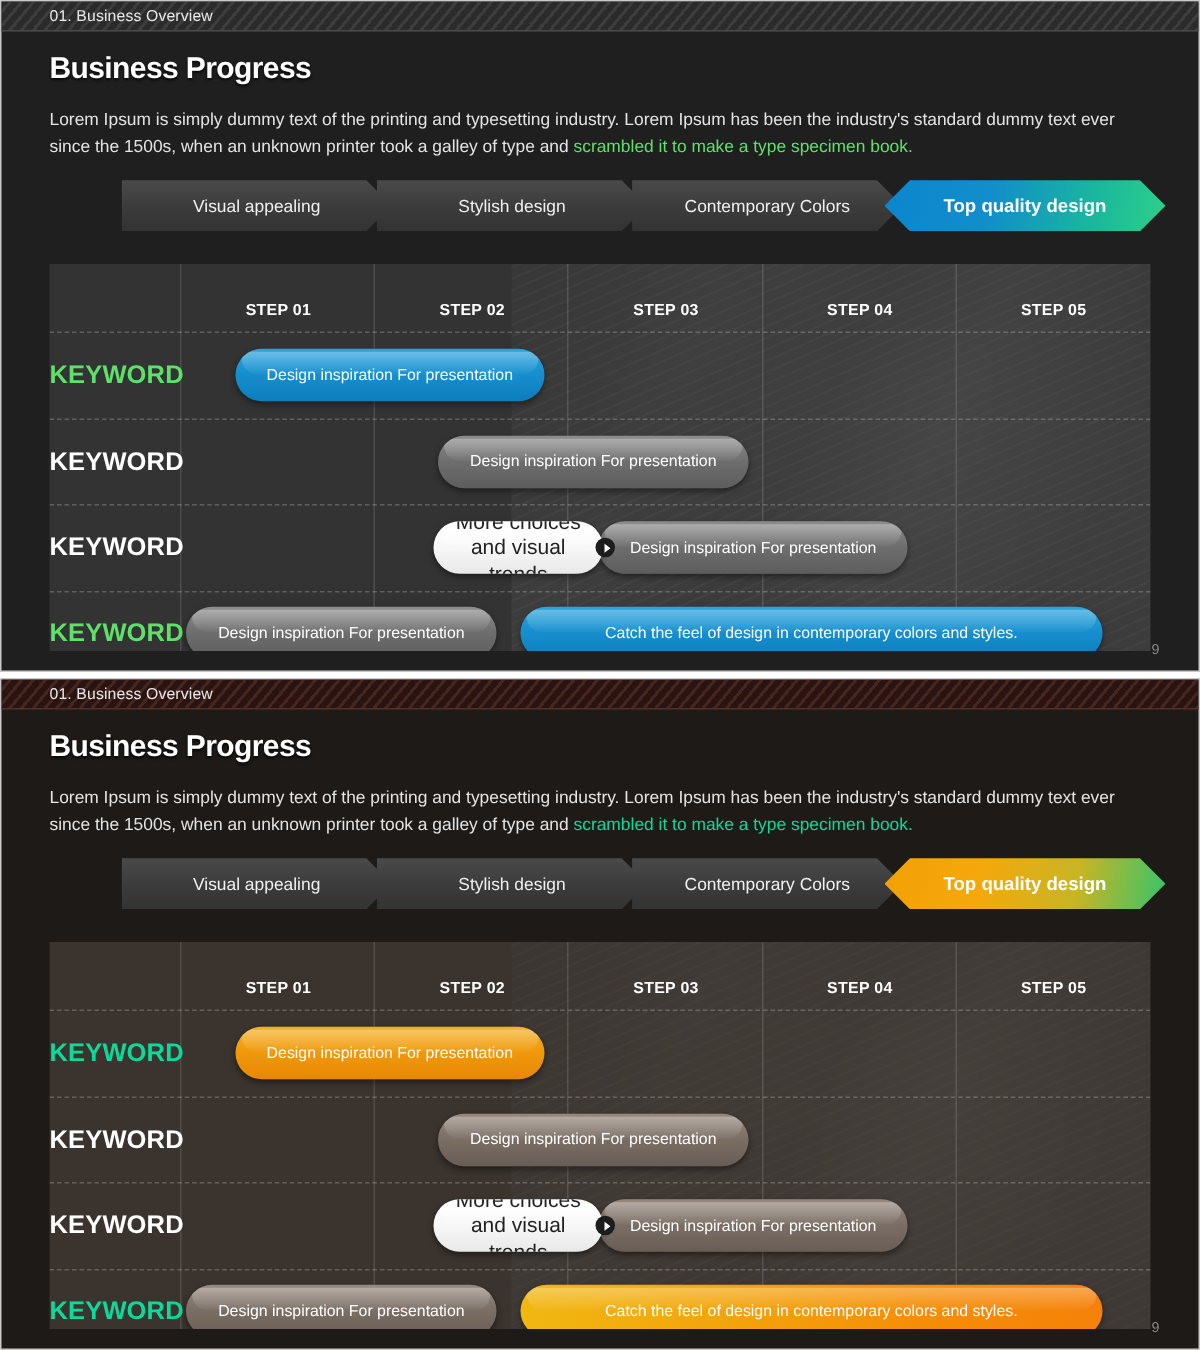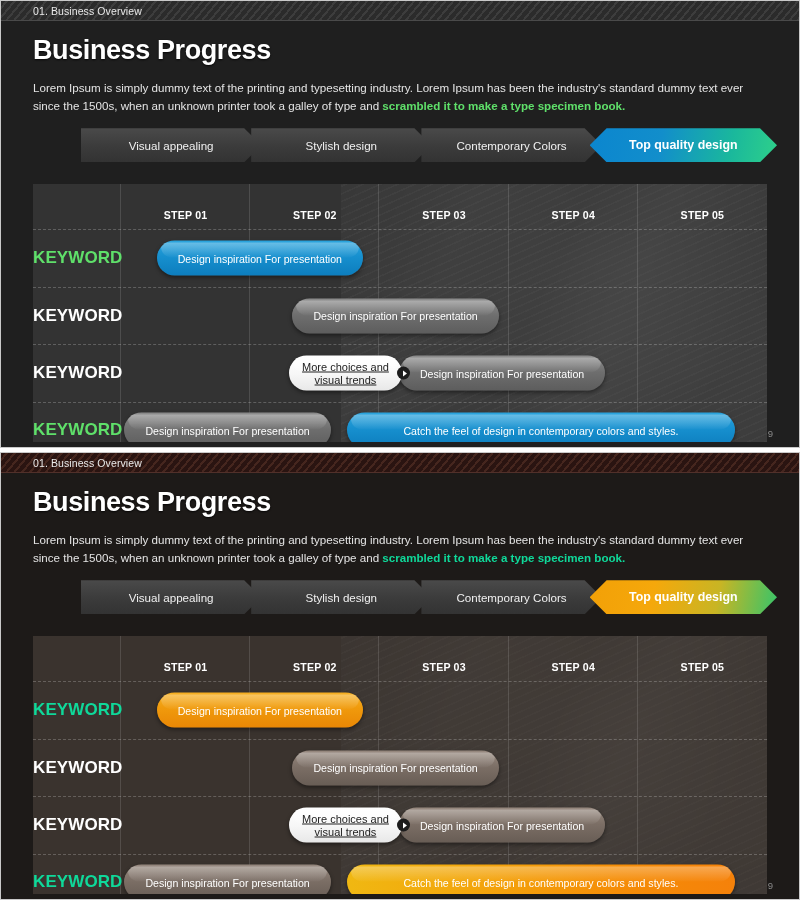--- a/index.html
+++ b/index.html
@@ -59,37 +59,37 @@
     margin-left: 32px;
     font-size: 10.5px;
     color: #e9e9e9;
     letter-spacing: 0.1px;
     white-space: nowrap;
   }
 
   
   .slide-title {
     margin: 14px 0 0 32px;
-    font-size: 27px;
+    font-size: 20px;
     font-weight: bold;
     color: #ffffff;
     letter-spacing: -0.4px;
     text-shadow: 0 1px 2px rgba(0,0,0,0.8);
   }
 
   
   .intro {
     margin: 13px 32px 0 32px;
     font-size: 11.6px;
     line-height: 1.52;
     color: #e4e4e4;
     max-width: 736px;
   }
   .intro .hl {
-    font-weight: bold;
+    font-weight: normal;
     color: #5fe06a;
   }
   .slide-b .intro .hl { color: #0fd99a; }
 
   
   .chevbar {
     margin: 14px 32px 0 32px;
     height: 44px;
     display: flex;
     position: relative;
@@ -260,25 +260,24 @@
   }
   .pill.blue-wide {
     background: linear-gradient(180deg, #2ba4dd 0%, #1790cf 45%, #0d7dbd 100%);
   }
   .slide-b .pill.blue-wide {
     background: linear-gradient(95deg, #f0b812 0%, #f3a60c 32%, #f58d07 70%, #f5810a 100%);
   }
   .pill.white {
     background: linear-gradient(180deg, #ffffff 0%, #f7f7f7 52%, #e8e8e8 100%);
     color: #222222;
-    font-size: 11px;
+    font-size: 14px;
     line-height: 1.22;
     white-space: normal;
     z-index: 4;
-    text-decoration: underline;
   }
   .pill.white::before {
     background: linear-gradient(180deg, rgba(255,255,255,0.85), rgba(255,255,255,0.05));
   }
   .pill.white .pill-label { font-weight: normal; }
 
   
   .callout-dot {
     position: absolute;
     top: 50%;

